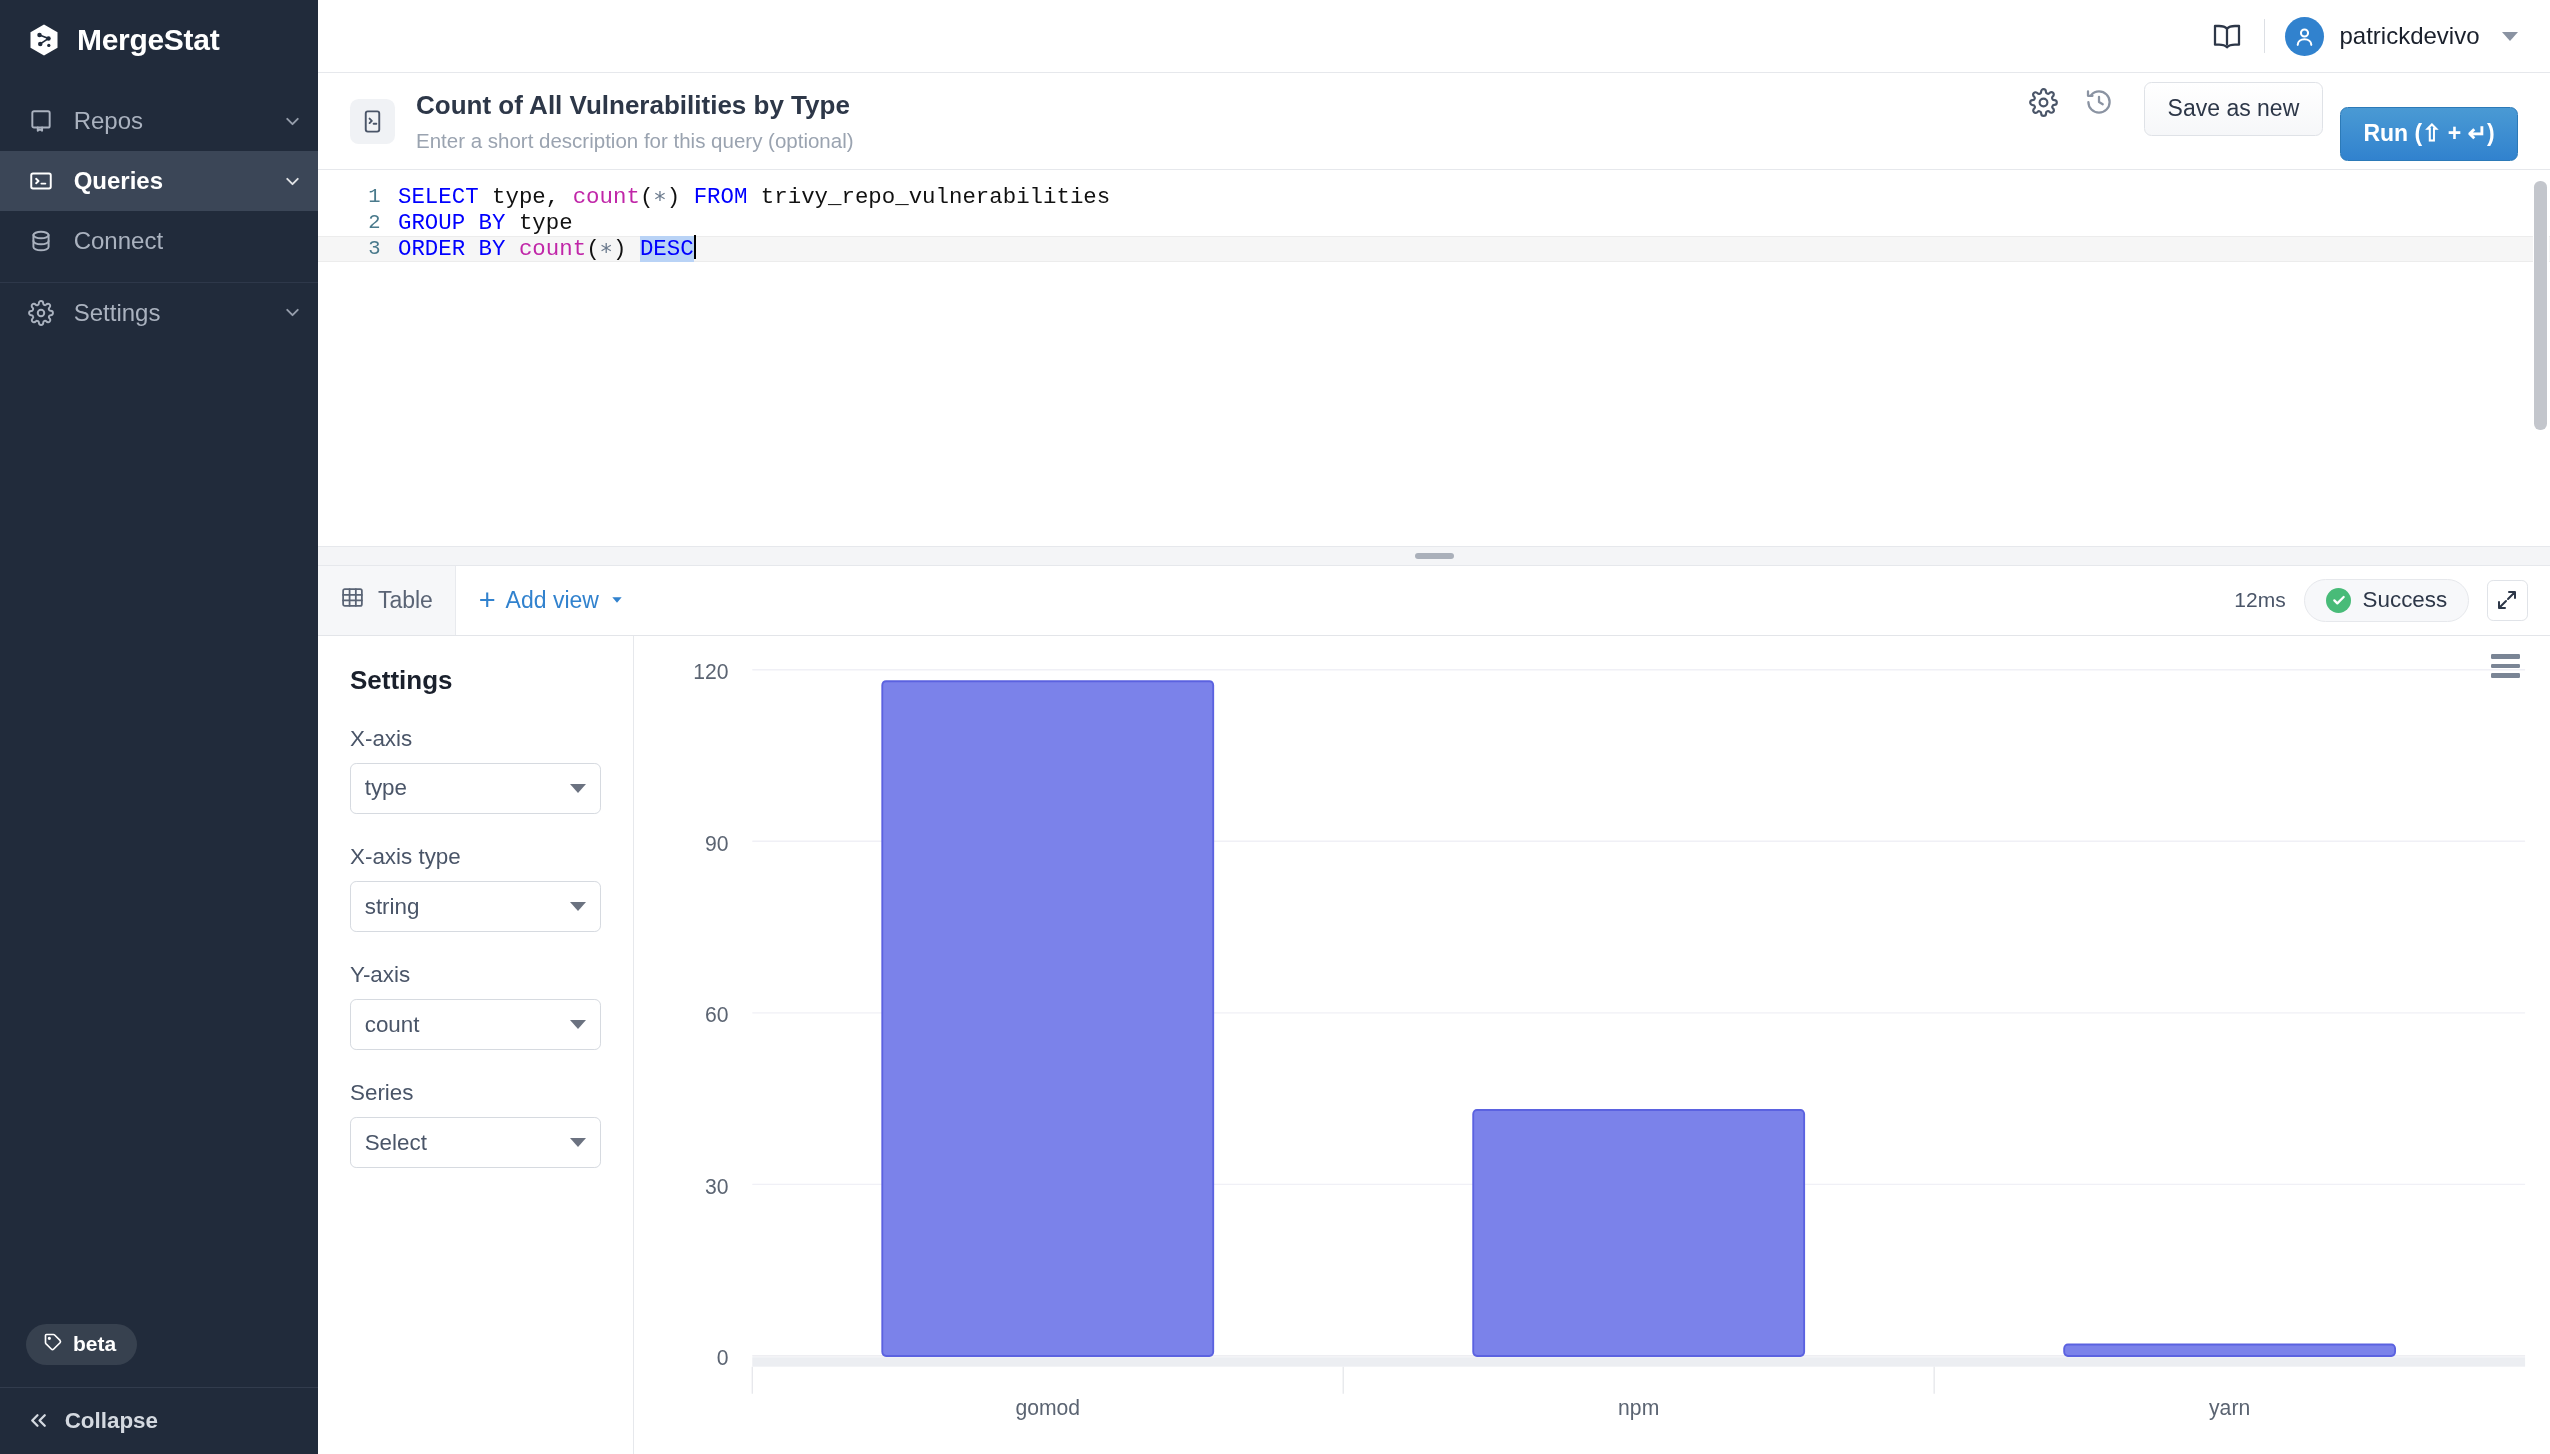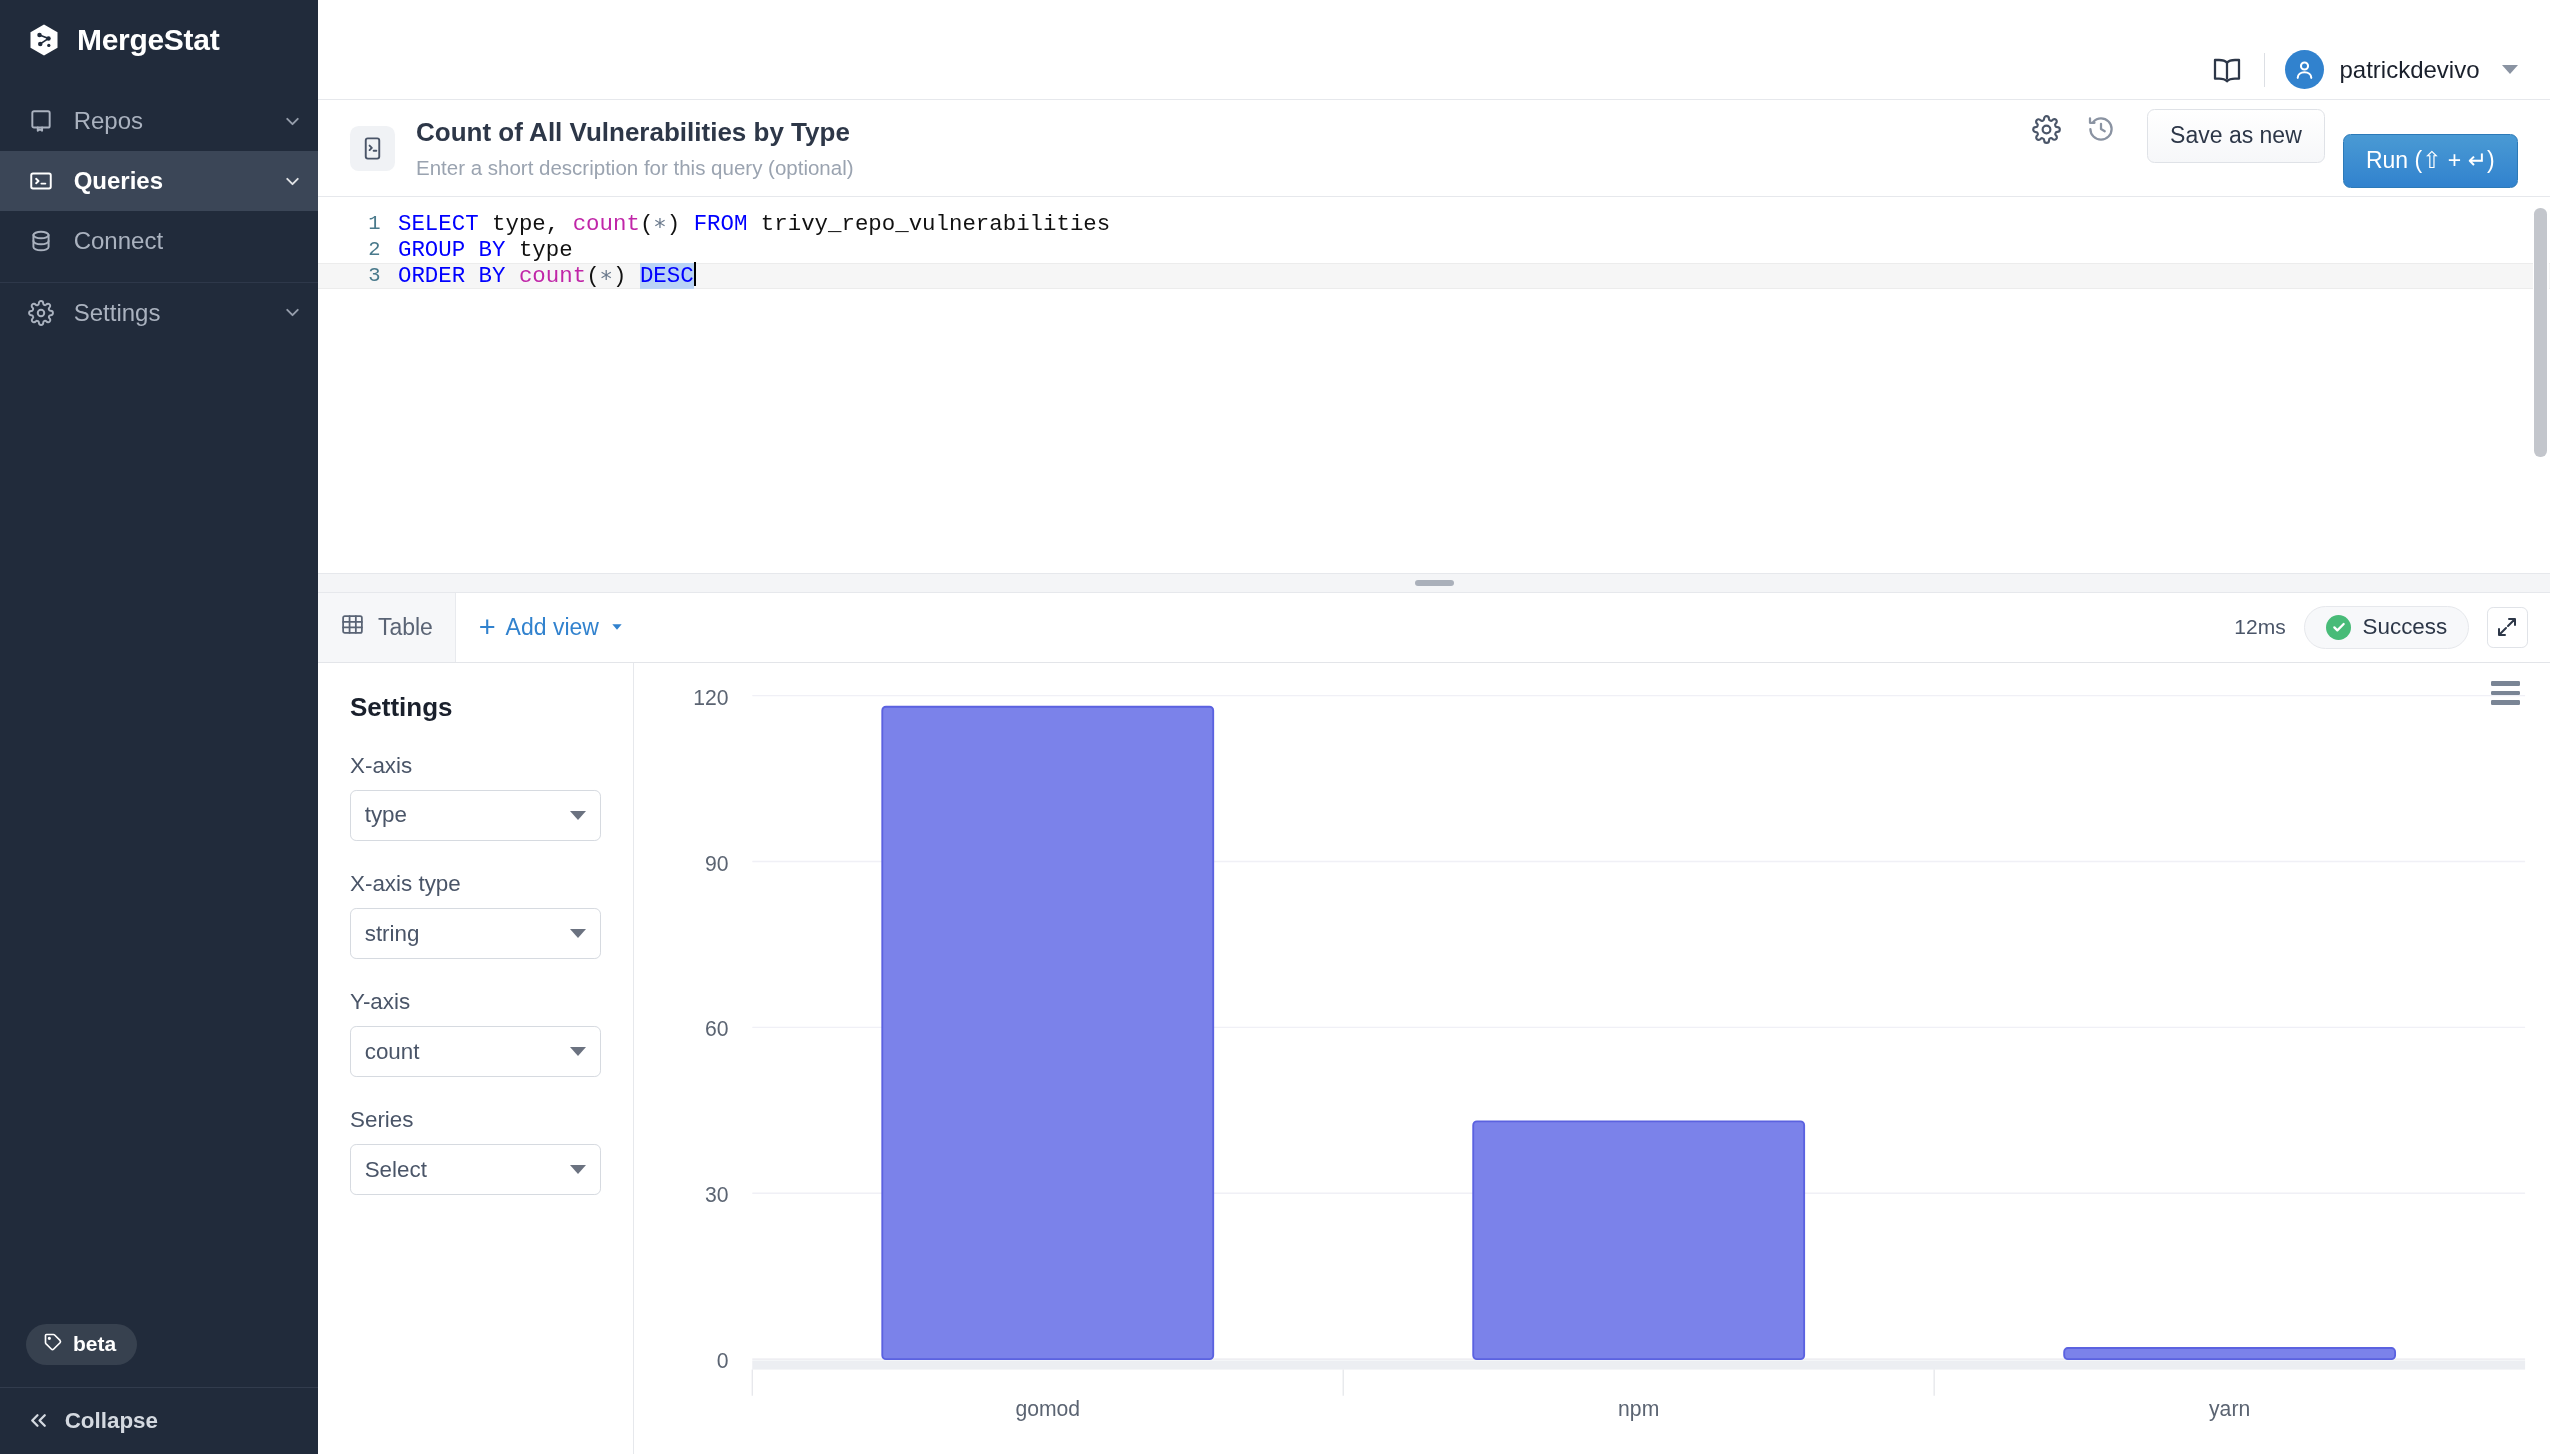--- a/index.html
+++ b/index.html
@@ -50,23 +50,23 @@
     border-top: 0.6px solid #323c4d;
     height: 67px; display: flex; align-items: center;
     padding-left: 26px; gap: 13.7px; cursor: pointer;
   }
   .collapse-label { color: #d4d9e0; font-size: 22.4px; font-weight: 600; }
 
   
   .main { flex: 1; display: flex; flex-direction: column; min-width: 0; background: #fff; }
 
   .topbar {
-    height: 60px; border-bottom: 0.6px solid #e6e8ec;
+    height: 73px; border-bottom: 0.6px solid #e6e8ec;
     display: flex; align-items: center; justify-content: flex-end;
-    padding-right: 32px; gap: 0px; background: #fff; margin-top: 40px;
+    padding-right: 32px; gap: 0px; background: #fff;
   }
   .book-icon { width: 32px; height: 32px; margin-right: 21px; cursor: pointer; }
   .vdiv { width: 0.6px; height: 34px; background: #dcdfe4; margin-right: 21px; }
   .user { display: flex; align-items: center; gap: 15px; cursor: pointer; }
   .avatar {
     width: 39px; height: 39px; border-radius: 50%;
     background: #3182ce; display: flex; align-items: center; justify-content: center;
   }
   .username { font-size: 24px; color: #1a202c; }
   .caret-down {
@@ -91,21 +91,21 @@
   .btn {
     height: 54px; border-radius: 7.5px; display: flex; align-items: center;
     justify-content: center; font-size: 23px; cursor: pointer; padding: 0 22.4px;
   }
   .btn-secondary {
     background: linear-gradient(#ffffff,#f6f7f9); border: 0.6px solid #dfe2e7;
     color: #2d3748; margin-left: 25px; font-weight: 400;
   }
   .btn-primary {
     background: linear-gradient(#4a9ad4,#3182ce); border: 0.6px solid #2c7ab8;
-    color: #ffffff; margin-left: 17.4px; font-weight: 400; margin-top: 25px;
+    color: #ffffff; margin-left: 17.4px; font-weight: 700; margin-top: 25px;
   }
 
   
   .editor-wrap {
     height: 377px; position: relative; background: #fff; overflow: hidden;
     border-bottom: 0.6px solid #e6e8ec;
   }
   .editor {
     font-family: "Liberation Mono", monospace; font-size: 22.4px;
     line-height: 26px; padding-top: 13.7px;

